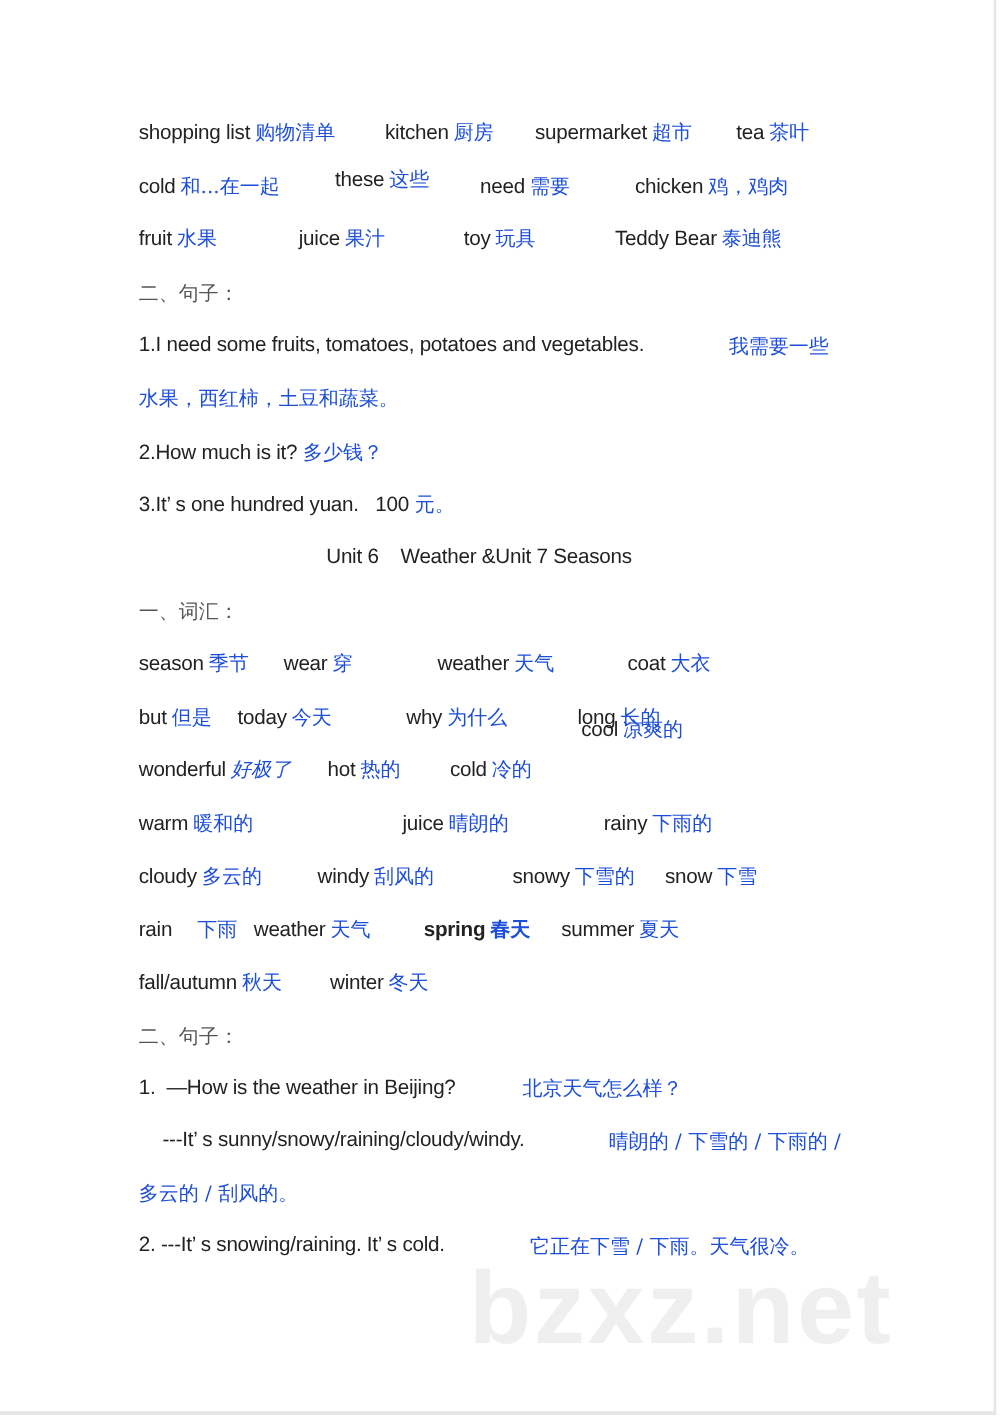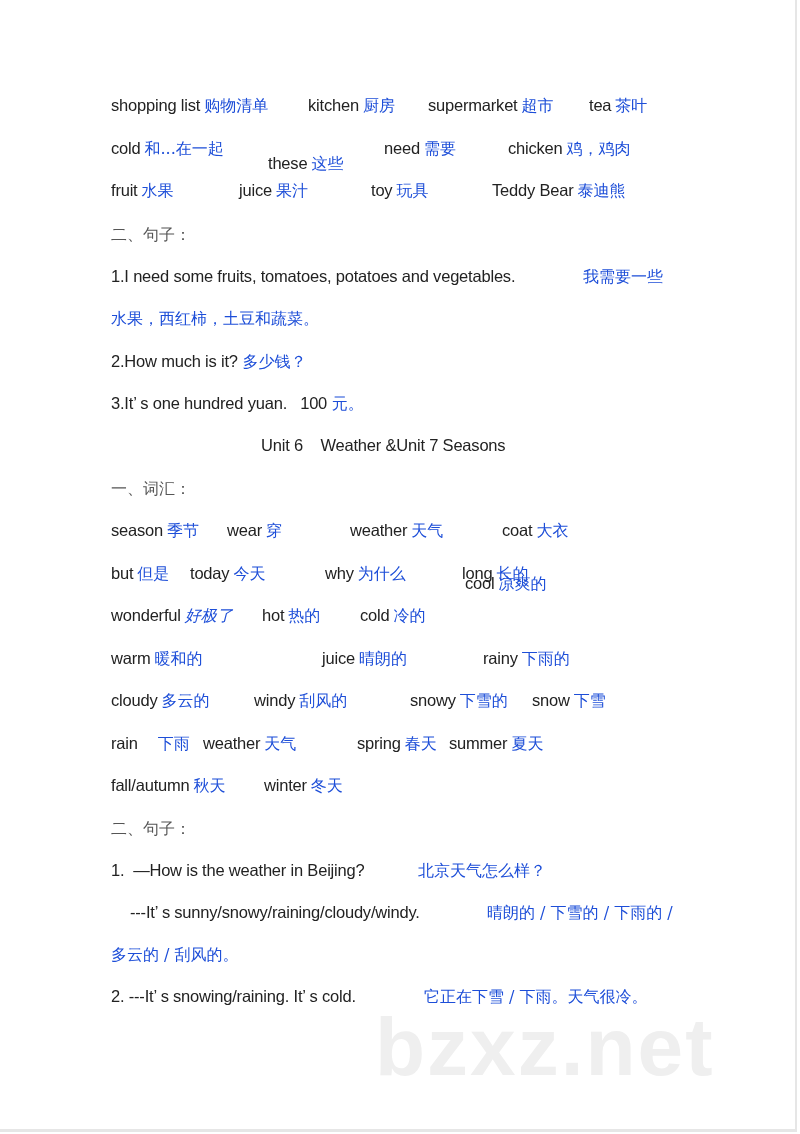--- a/index.html
+++ b/index.html
@@ -18,21 +18,21 @@
 <body>
 
 <div class="page">
 
   <div id="u5rows">
       <div class="ln" style="top: 96px; left: 111px;"><span class="en">shopping list</span><span class="zh" style="margin-left: 4px;">购物清单</span></div>
       <div class="ln" style="top: 96px; left: 308px;"><span class="en">kitchen</span><span class="zh" style="margin-left: 4px;">厨房</span></div>
       <div class="ln" style="top: 96px; left: 428px;"><span class="en">supermarket</span><span class="zh" style="margin-left: 4px;">超市</span></div>
       <div class="ln" style="top: 96px; left: 589px;"><span class="en">tea</span><span class="zh" style="margin-left: 4px;">茶叶</span></div>
       <div class="ln" style="top: 138.5px; left: 111px;"><span class="en">cold</span><span class="zh" style="margin-left: 4px;">和...在一起</span></div>
-      <div class="ln" style="top: 154px; left: 268px;"><span class="en">these</span><span class="zh" style="margin-left: 4px;">这些</span></div>
+      <div class="ln" style="top: 134px; left: 268px;"><span class="en">these</span><span class="zh" style="margin-left: 4px;">这些</span></div>
       <div class="ln" style="top: 138.5px; left: 384px;"><span class="en">need</span><span class="zh" style="margin-left: 4px;">需要</span></div>
       <div class="ln" style="top: 138.5px; left: 508px;"><span class="en">chicken</span><span class="zh" style="margin-left: 4px;">鸡，鸡肉</span></div>
       <div class="ln" style="top: 181px; left: 111px;"><span class="en">fruit</span><span class="zh" style="margin-left: 4px;">水果</span></div>
       <div class="ln" style="top: 181px; left: 239px;"><span class="en">juice</span><span class="zh" style="margin-left: 4px;">果汁</span></div>
       <div class="ln" style="top: 181px; left: 371px;"><span class="en">toy</span><span class="zh" style="margin-left: 4px;">玩具</span></div>
       <div class="ln" style="top: 181px; left: 492px;"><span class="en">Teddy Bear</span><span class="zh" style="margin-left: 4px;">泰迪熊</span></div>
     </div>
 
   <div class="ln heading" style="top:225px;left:111px">二、句子：</div>
 
@@ -71,21 +71,21 @@
       <div class="ln" style="top: 574px; left: 465px;"><span class="en">cool</span><span class="zh" style="margin-left: 4px;">凉爽的</span></div>
       <div class="ln" style="top: 648.5px; left: 111px;"><span class="en">warm</span><span class="zh" style="margin-left: 4px;">暖和的</span></div>
       <div class="ln" style="top: 648.5px; left: 322px;"><span class="en">juice</span><span class="zh" style="margin-left: 4px;">晴朗的</span></div>
       <div class="ln" style="top: 648.5px; left: 483px;"><span class="en">rainy</span><span class="zh" style="margin-left: 4px;">下雨的</span></div>
       <div class="ln" style="top: 691px; left: 111px;"><span class="en">cloudy</span><span class="zh" style="margin-left: 4px;">多云的</span></div>
       <div class="ln" style="top: 691px; left: 254px;"><span class="en">windy</span><span class="zh" style="margin-left: 4px;">刮风的</span></div>
       <div class="ln" style="top: 691px; left: 410px;"><span class="en">snowy</span><span class="zh" style="margin-left: 4px;">下雪的</span></div>
       <div class="ln" style="top: 691px; left: 532px;"><span class="en">snow</span><span class="zh" style="margin-left: 4px;">下雪</span></div>
       <div class="ln" style="top: 733.5px; left: 111px;"><span class="en">rain</span><span class="zh" style="margin-left: 20px;">下雨</span></div>
       <div class="ln" style="top: 733.5px; left: 203px;"><span class="en">weather</span><span class="zh" style="margin-left: 4px;">天气</span></div>
-      <div class="ln" style="top: 733.5px; left: 357px;"><span class="en">spring</span><span class="zh" style="margin-left: 4px;">春天</span></div>
+      <div class="ln" style="top: 733.5px; left: 339px; font-weight: bold;"><span class="en">spring</span><span class="zh" style="margin-left: 4px;">春天</span></div>
       <div class="ln" style="top: 733.5px; left: 449px;"><span class="en">summer</span><span class="zh" style="margin-left: 4px;">夏天</span></div>
       <div class="ln" style="top: 776px; left: 111px;"><span class="en">fall/autumn</span><span class="zh" style="margin-left: 4px;">秋天</span></div>
       <div class="ln" style="top: 776px; left: 264px;"><span class="en">winter</span><span class="zh" style="margin-left: 4px;">冬天</span></div>
     </div>
 
   <div class="ln heading" style="top:819px;left:111px">二、句子：</div>
 
   <div class="ln" style="top:861px;left:111px">
     <span class="en" style="white-space:pre">1.  —How is the weather in Beijing?</span>
   </div>

